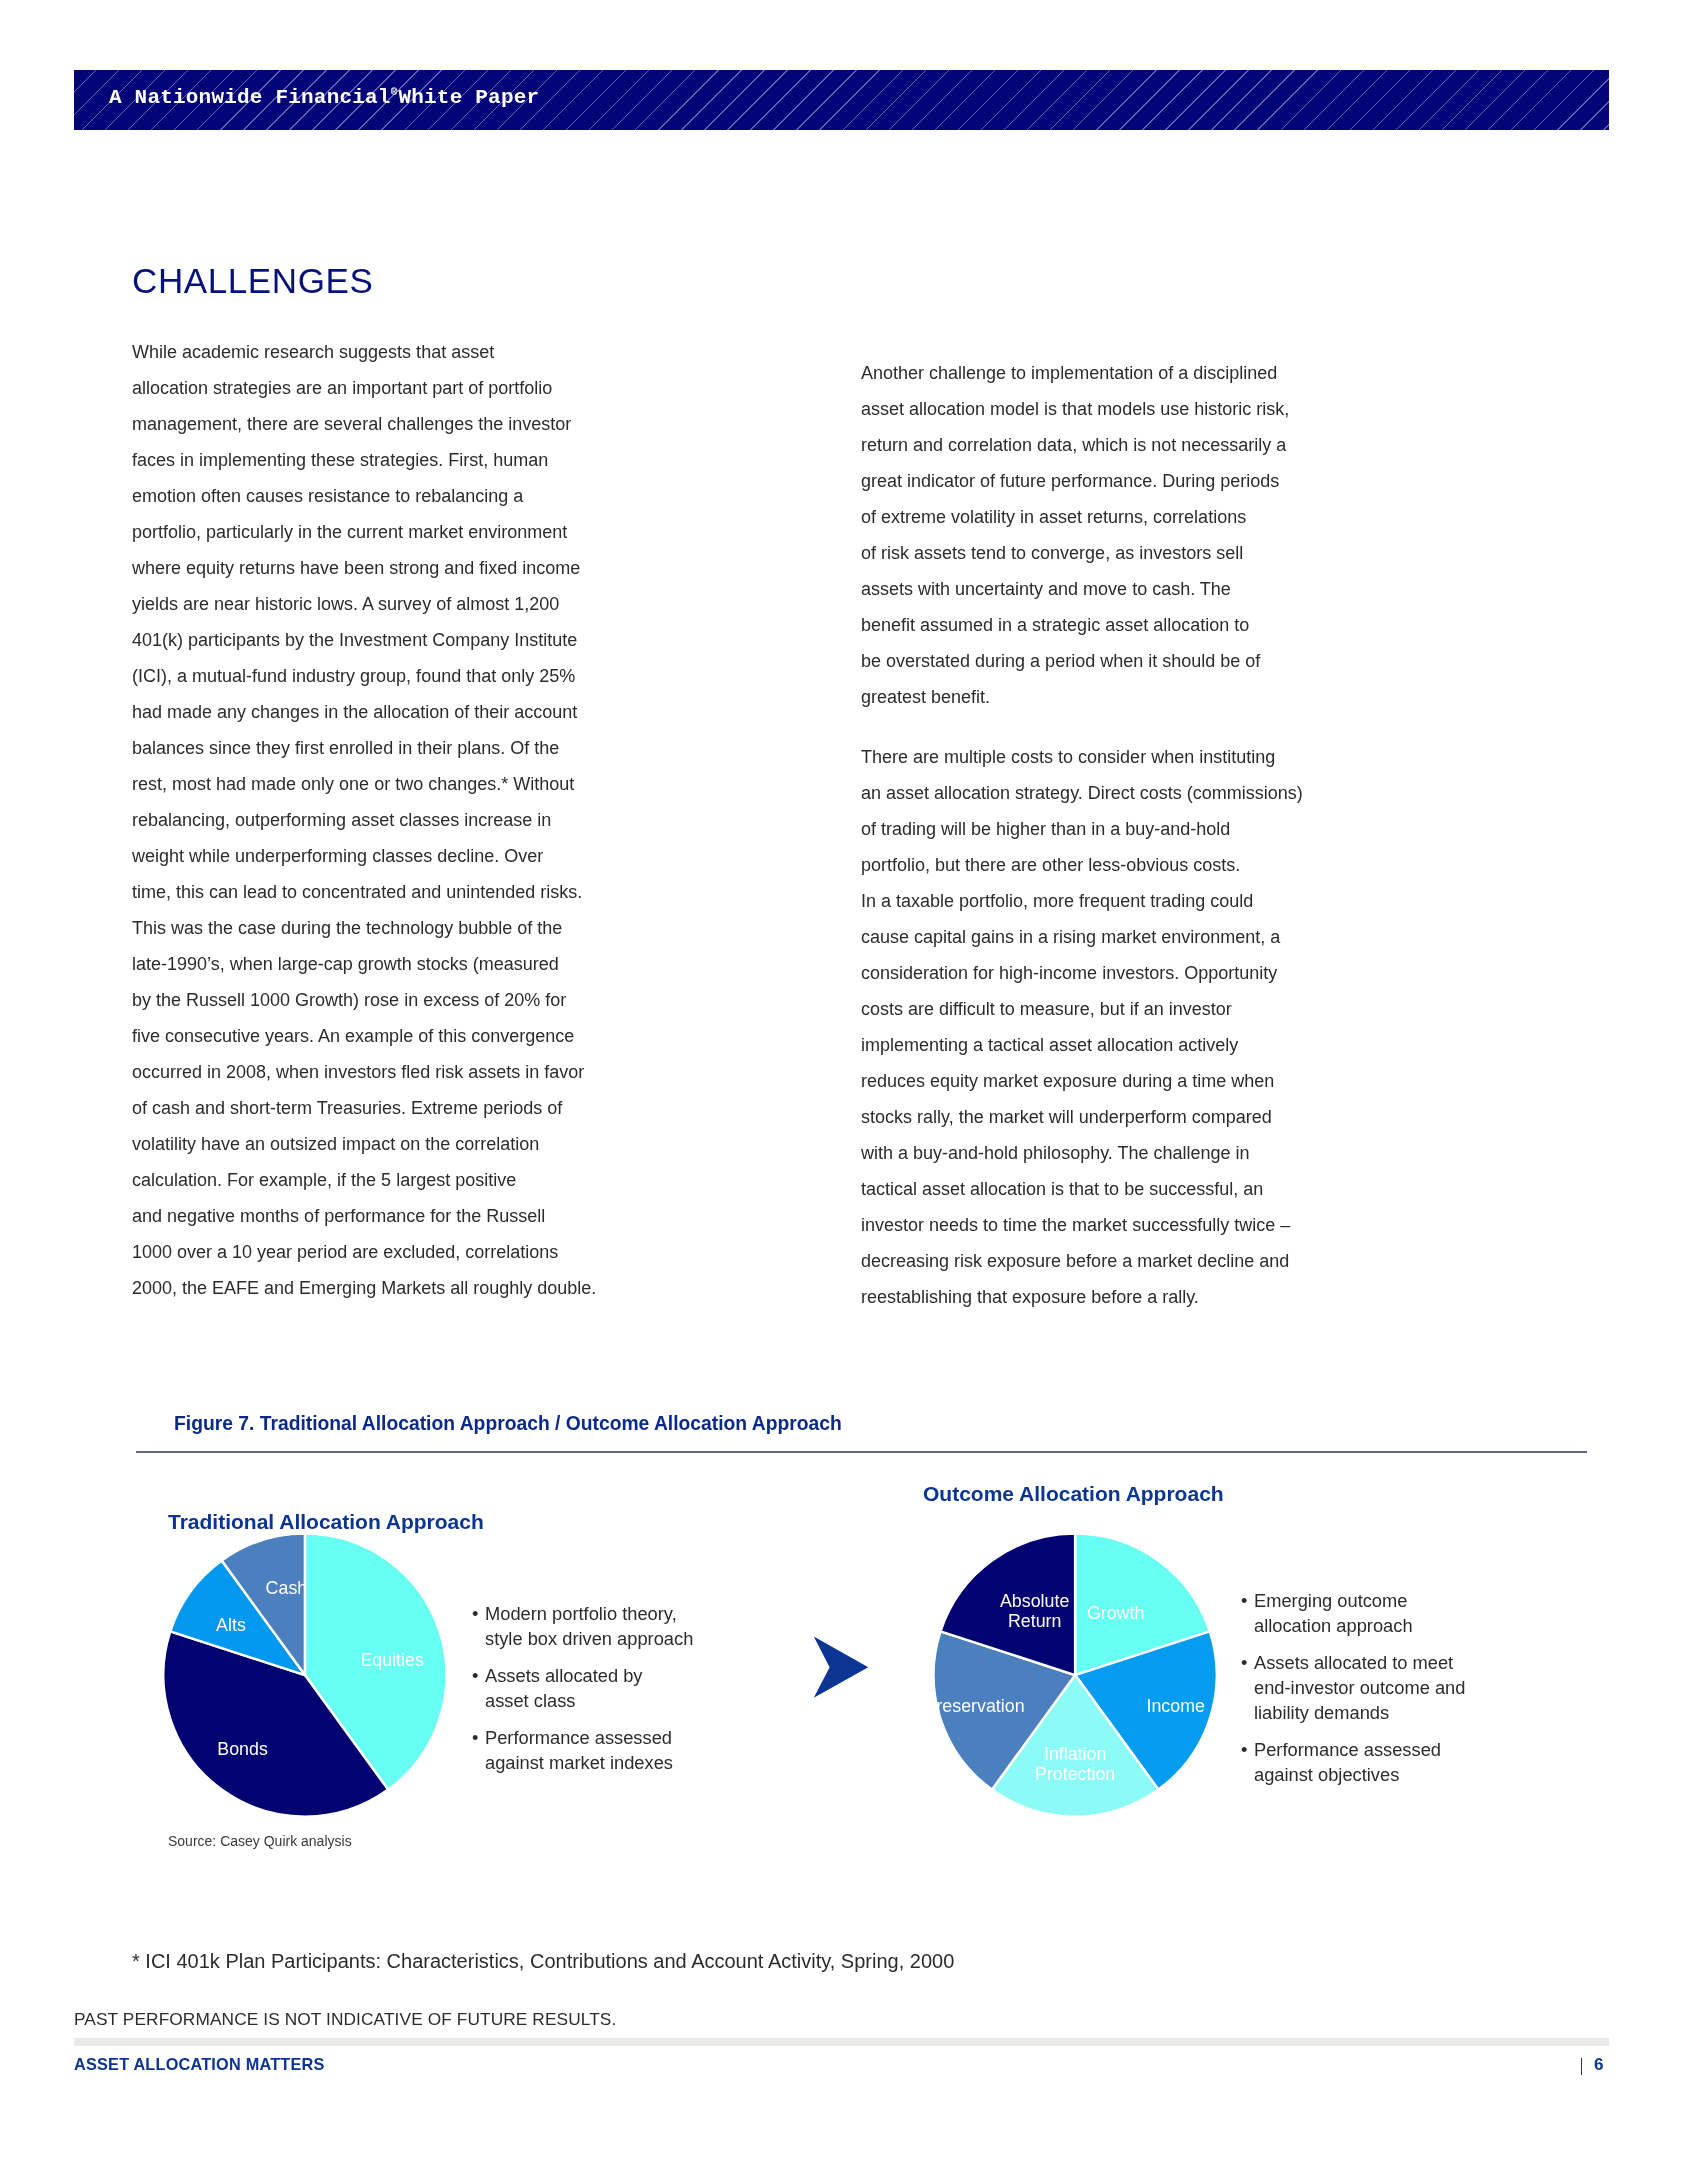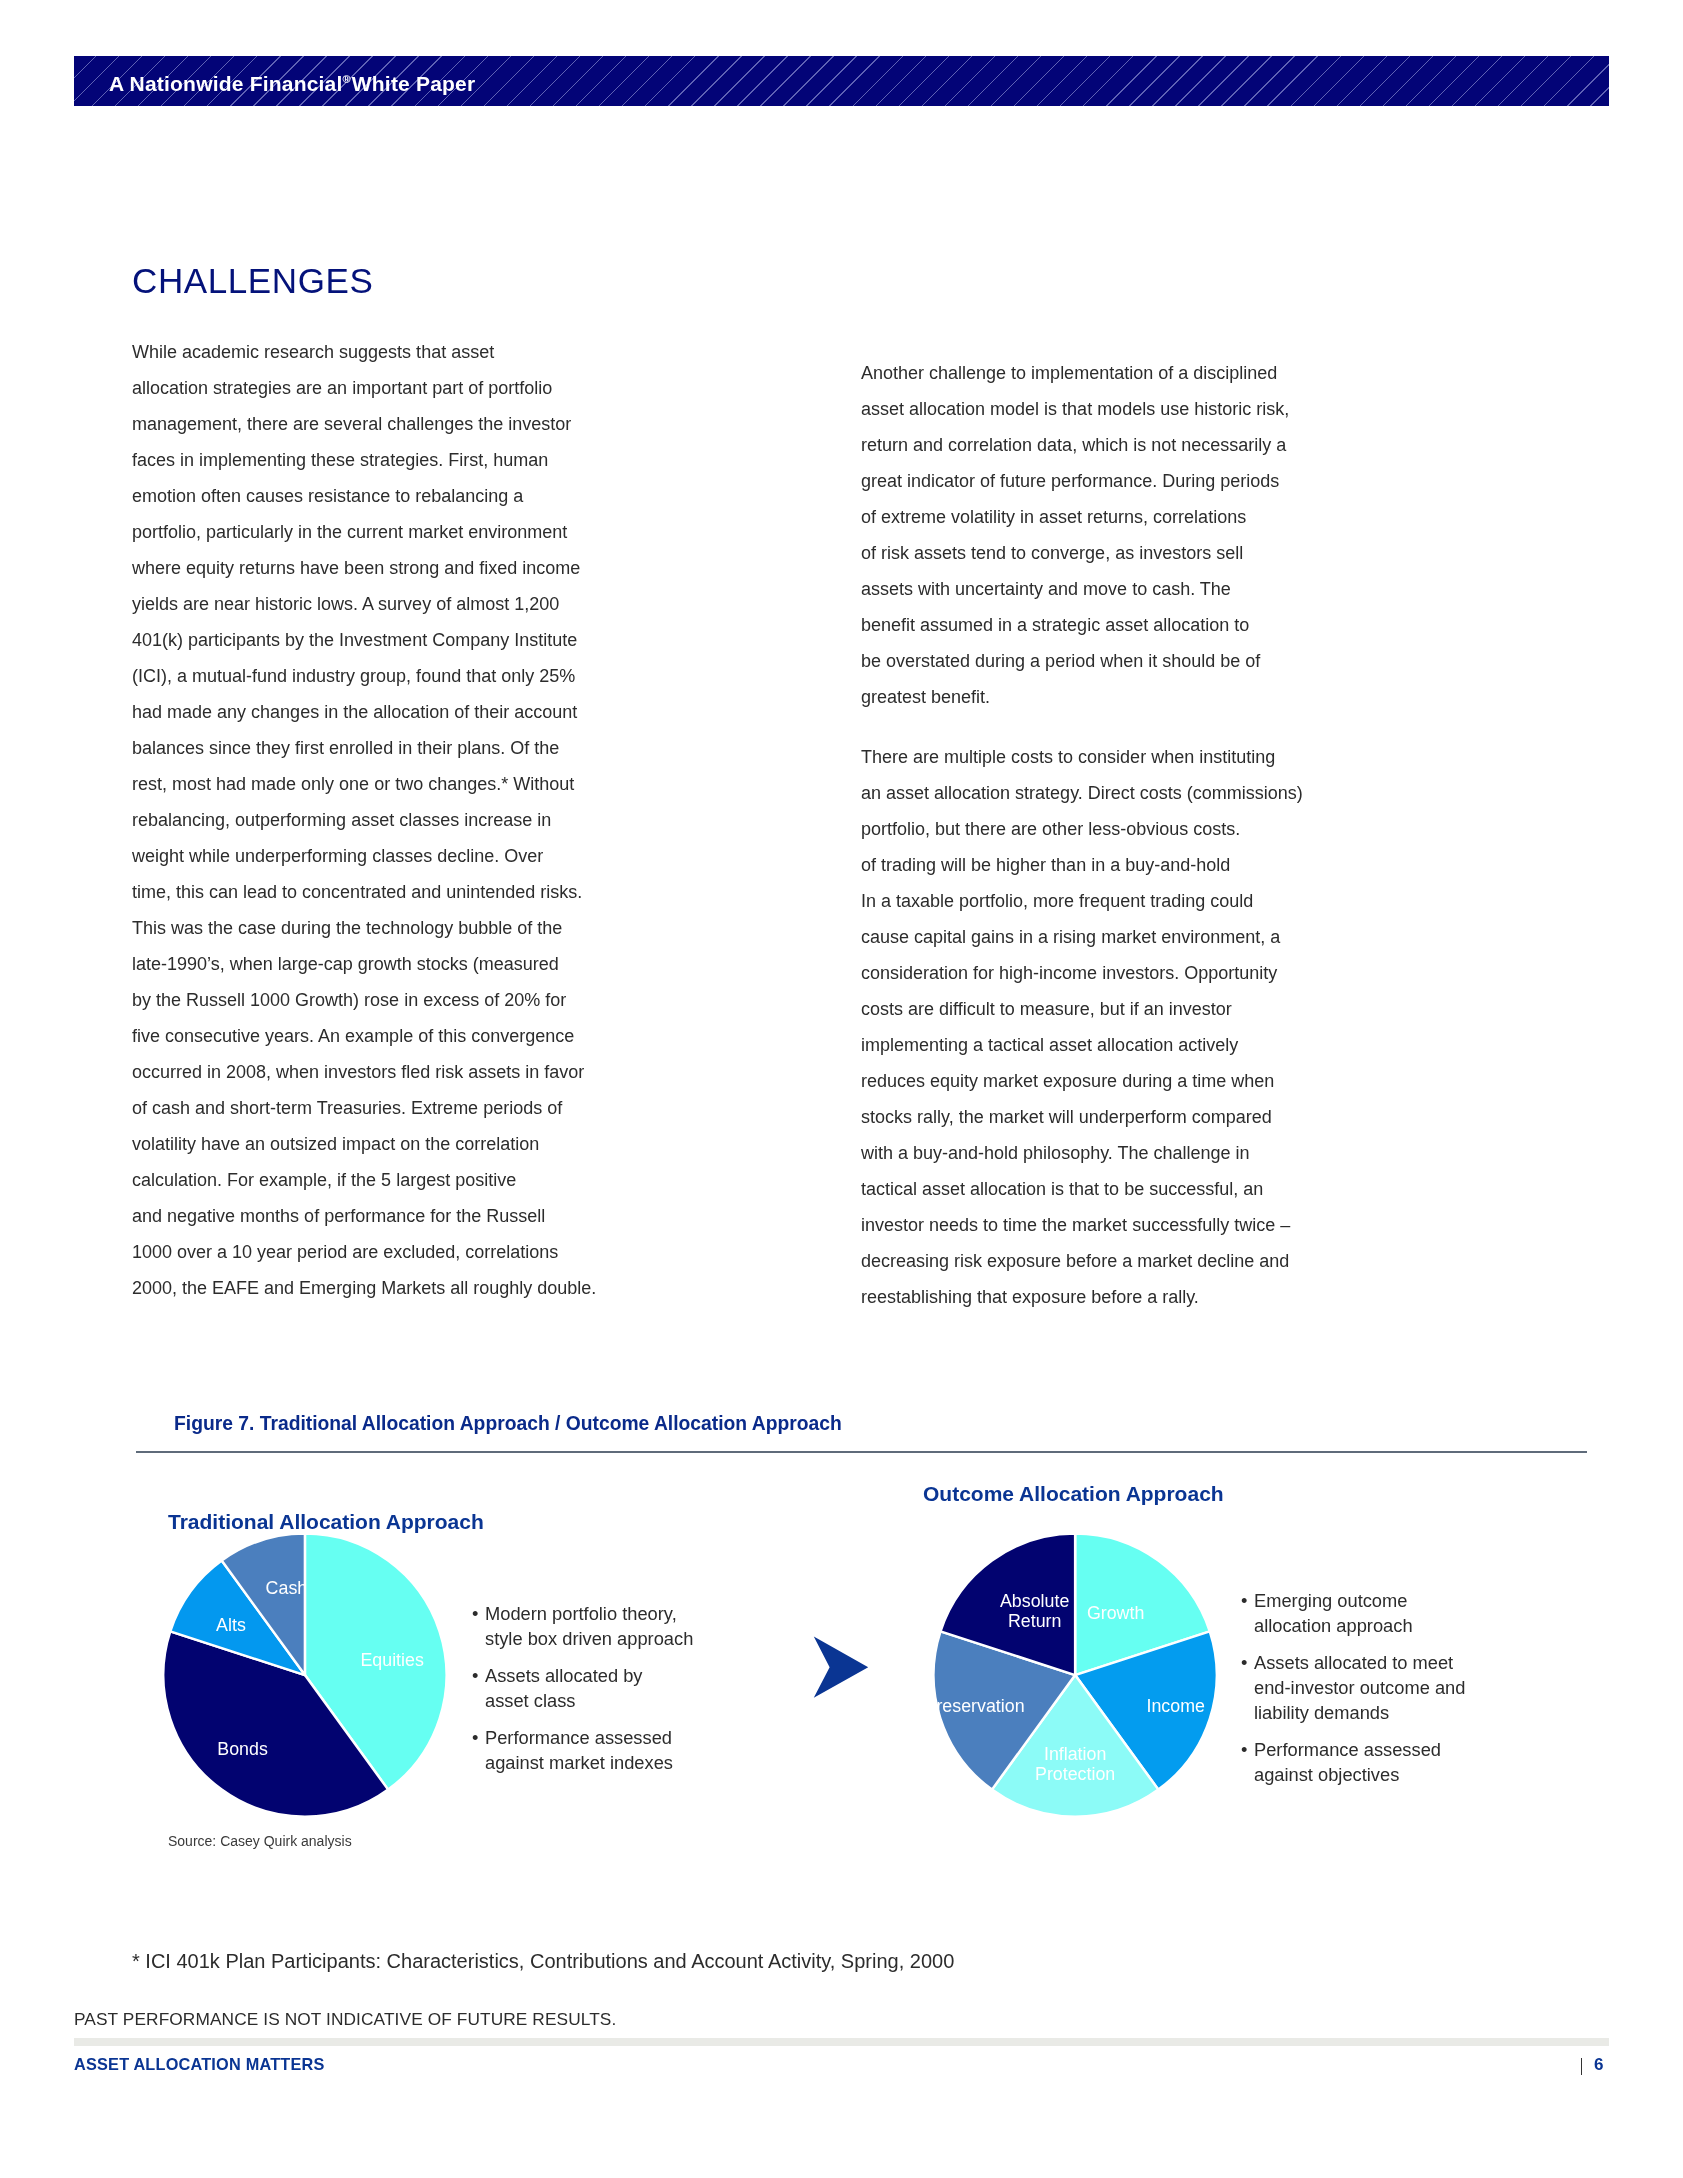--- a/index.html
+++ b/index.html
@@ -1,22 +1,22 @@
 <!DOCTYPE html>
 <html><head>
 <meta charset="utf-8">
 <style>
   html, body { margin: 0; padding: 0; background: #ffffff; }
   body { width: 1683px; height: 2178px; position: relative; overflow: hidden;
          font-family: "Liberation Sans", "DejaVu Sans", sans-serif; color: #2b2b2b; }
   .abs { position: absolute; }
 
   
-  #banner { left: 74px; top: 56px; width: 1535px; height: 50px; background-color: #030477;
-    background-image: repeating-linear-gradient(135deg, rgba(255,255,255,0) 0px, rgba(255,255,255,0) 15px, rgba(170,175,230,0.55) 15px, rgba(170,175,230,0.55) 16px, rgba(255,255,255,0) 16px, rgba(255,255,255,0) 16.3px); }
+  #banner { left: 74px; top: 70px; width: 1535px; height: 60px; background-color: #030477;
+    background-image: repeating-linear-gradient(135deg, rgba(255,255,255,0) 0px, rgba(255,255,255,0) 15px, rgba(170,175,230,0.55) 15px, rgba(170,175,230,0.55) 16px, rgba(255,255,255,0) 16px, rgba(255,255,255,0) 16.3px); font-family: Liberation Mono, monospace; }
   #banner-title { left: 35px; top: 16px; color: #ffffff; font-weight: bold; font-size: 21px; letter-spacing: 0.2px; white-space: nowrap; }
   #banner-title sup { font-size: 11px; vertical-align: 8px; margin-right: 1px; }
 
   
   #heading { left: 132px; top: 261px; font-size: 35px; color: #04127a; letter-spacing: 0.6px; white-space: nowrap; }
 
   
   .col { font-size: 18px; line-height: 36px; color: #2c2c2c; white-space: nowrap; }
   .col .line { display: block; height: 36px; }
   #col-left { left: 132px; top: 334px; }
@@ -97,22 +97,22 @@
       <span class="line">of extreme volatility in asset returns, correlations</span>
       <span class="line">of risk assets tend to converge, as investors sell</span>
       <span class="line">assets with uncertainty and move to cash. The</span>
       <span class="line">benefit assumed in a strategic asset allocation to</span>
       <span class="line">be overstated during a period when it should be of</span>
       <span class="line">greatest benefit.</span>
     </div>
   <div class="para2">
       <span class="line">There are multiple costs to consider when instituting</span>
       <span class="line">an asset allocation strategy. Direct costs (commissions)</span>
+      <span class="line">of trading will be higher than in a buy-and-hold</span>
       <span class="line">portfolio, but there are other less-obvious costs.</span>
-      <span class="line">of trading will be higher than in a buy-and-hold</span>
       <span class="line">In a taxable portfolio, more frequent trading could</span>
       <span class="line">cause capital gains in a rising market environment, a</span>
       <span class="line">consideration for high-income investors. Opportunity</span>
       <span class="line">costs are difficult to measure, but if an investor</span>
       <span class="line">implementing a tactical asset allocation actively</span>
       <span class="line">reduces equity market exposure during a time when</span>
       <span class="line">stocks rally, the market will underperform compared</span>
       <span class="line">with a buy-and-hold philosophy. The challenge in</span>
       <span class="line">tactical asset allocation is that to be successful, an</span>
       <span class="line">investor needs to time the market successfully twice –</span>

